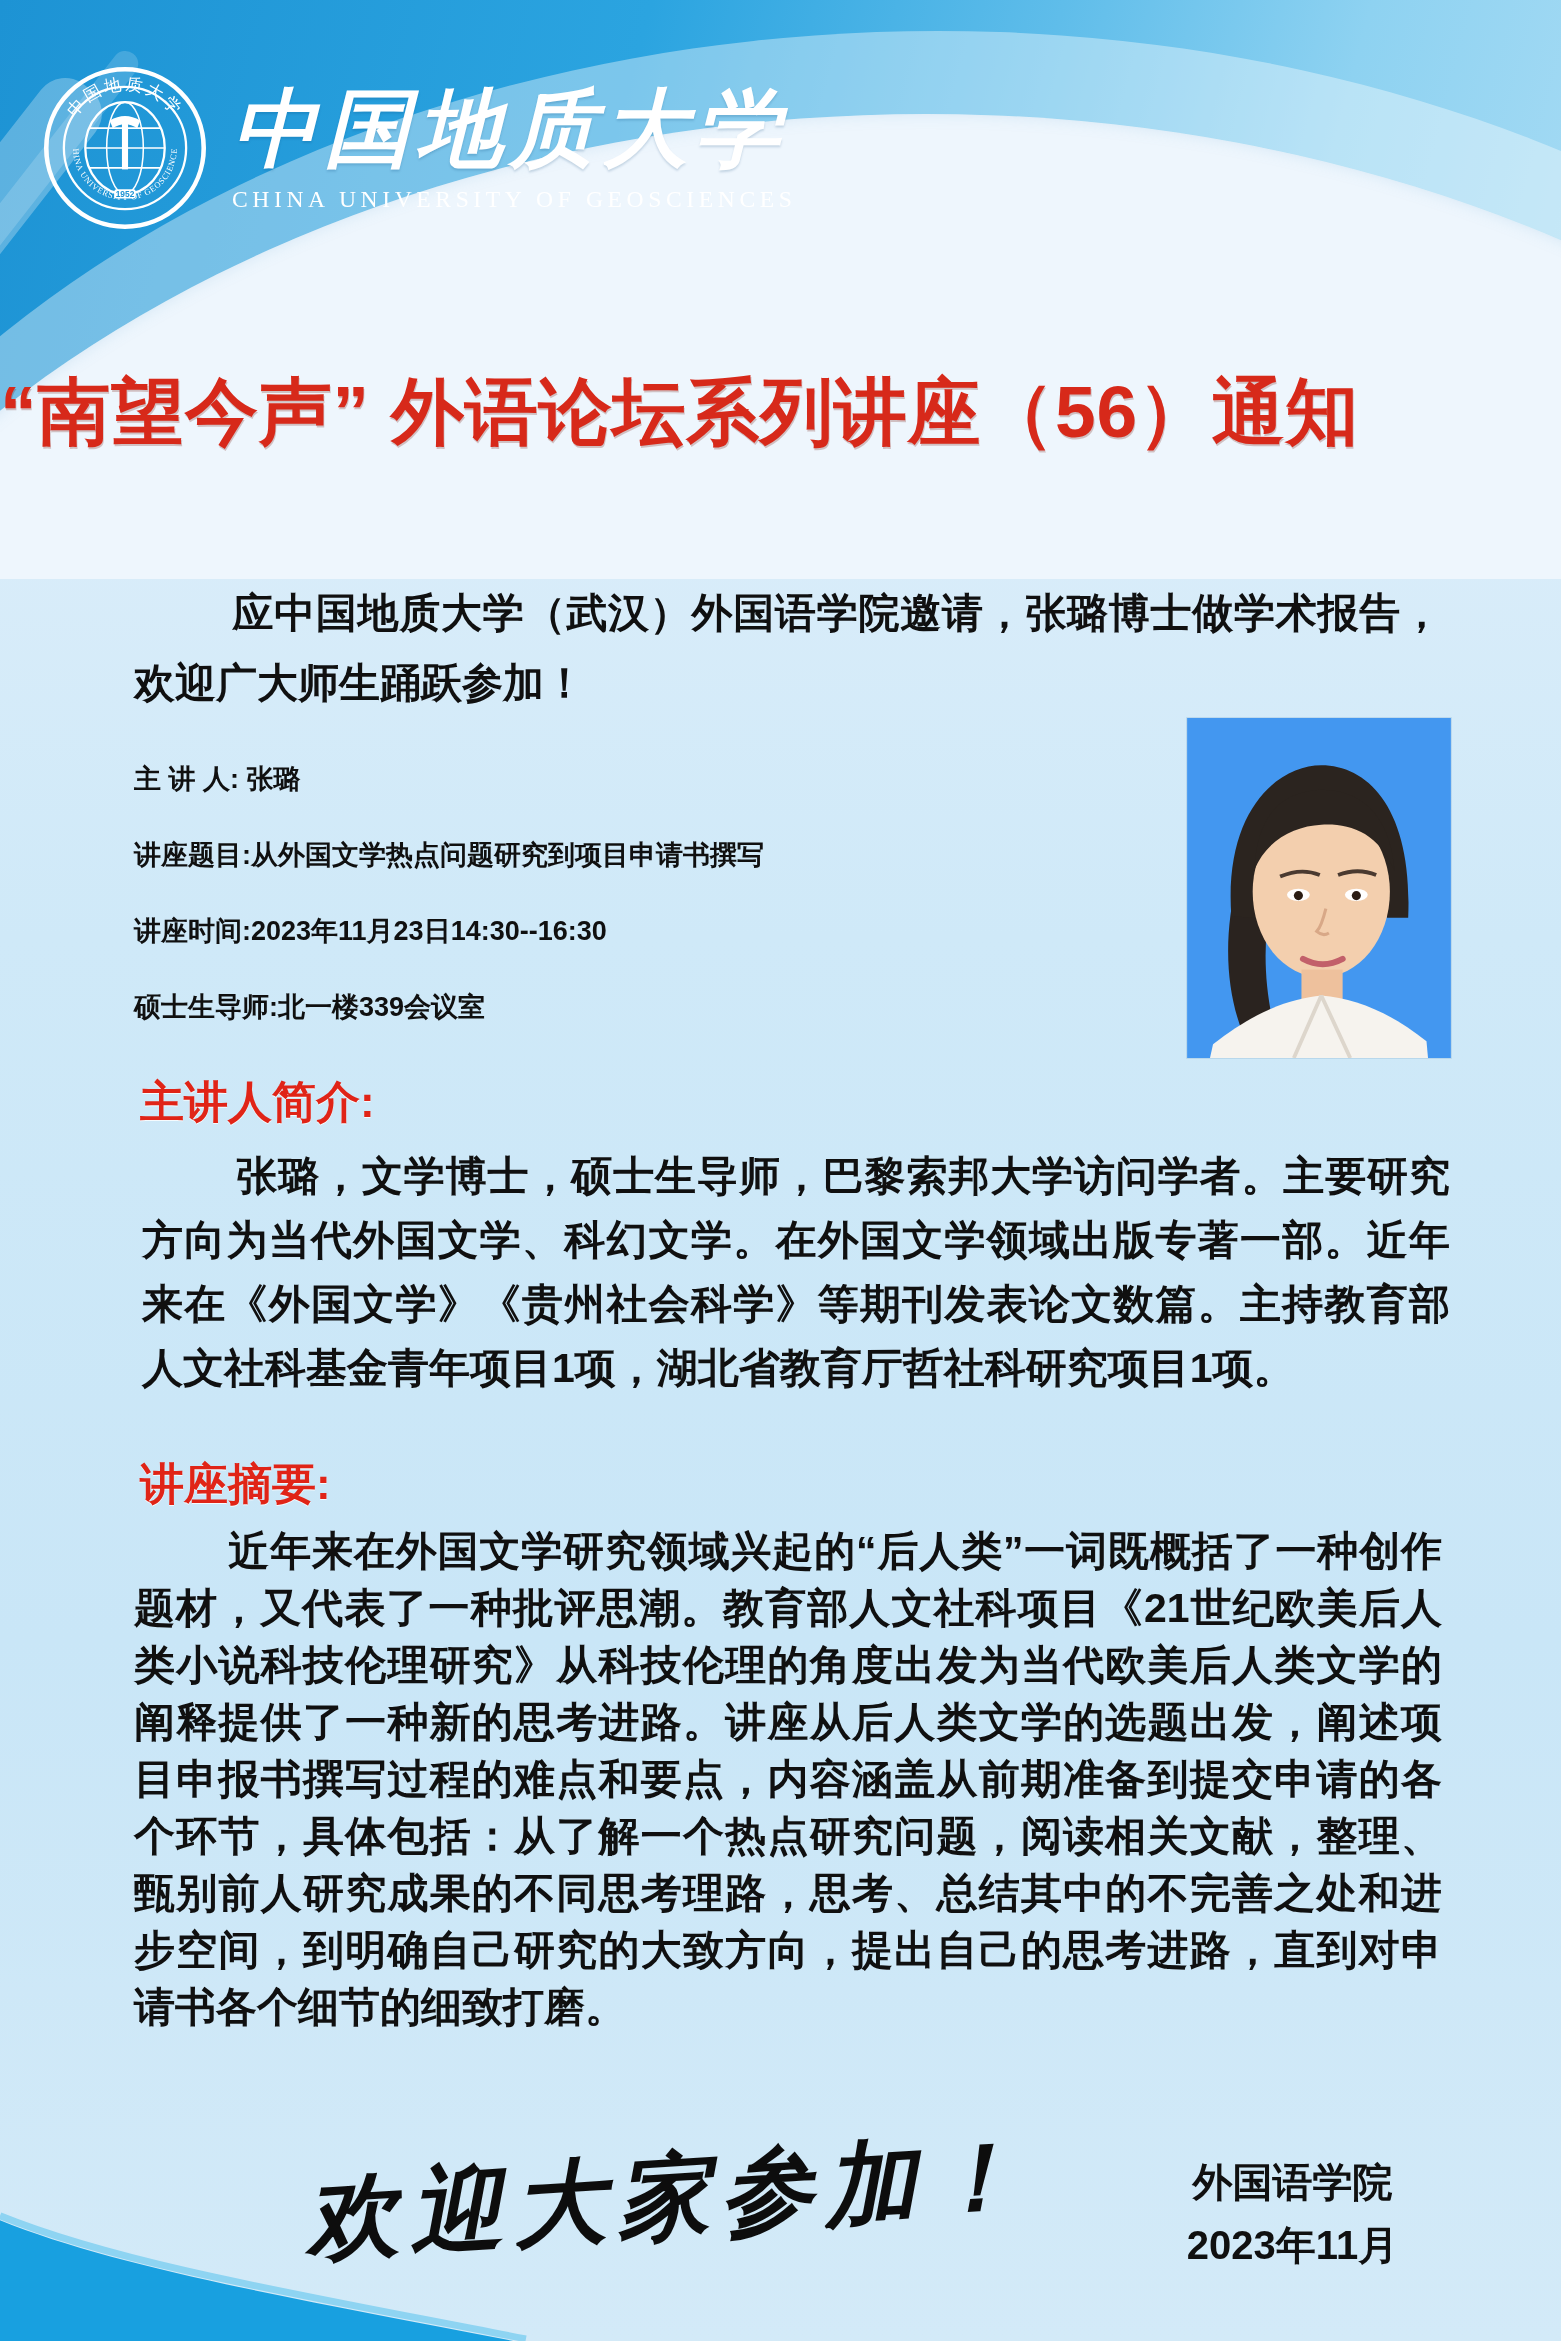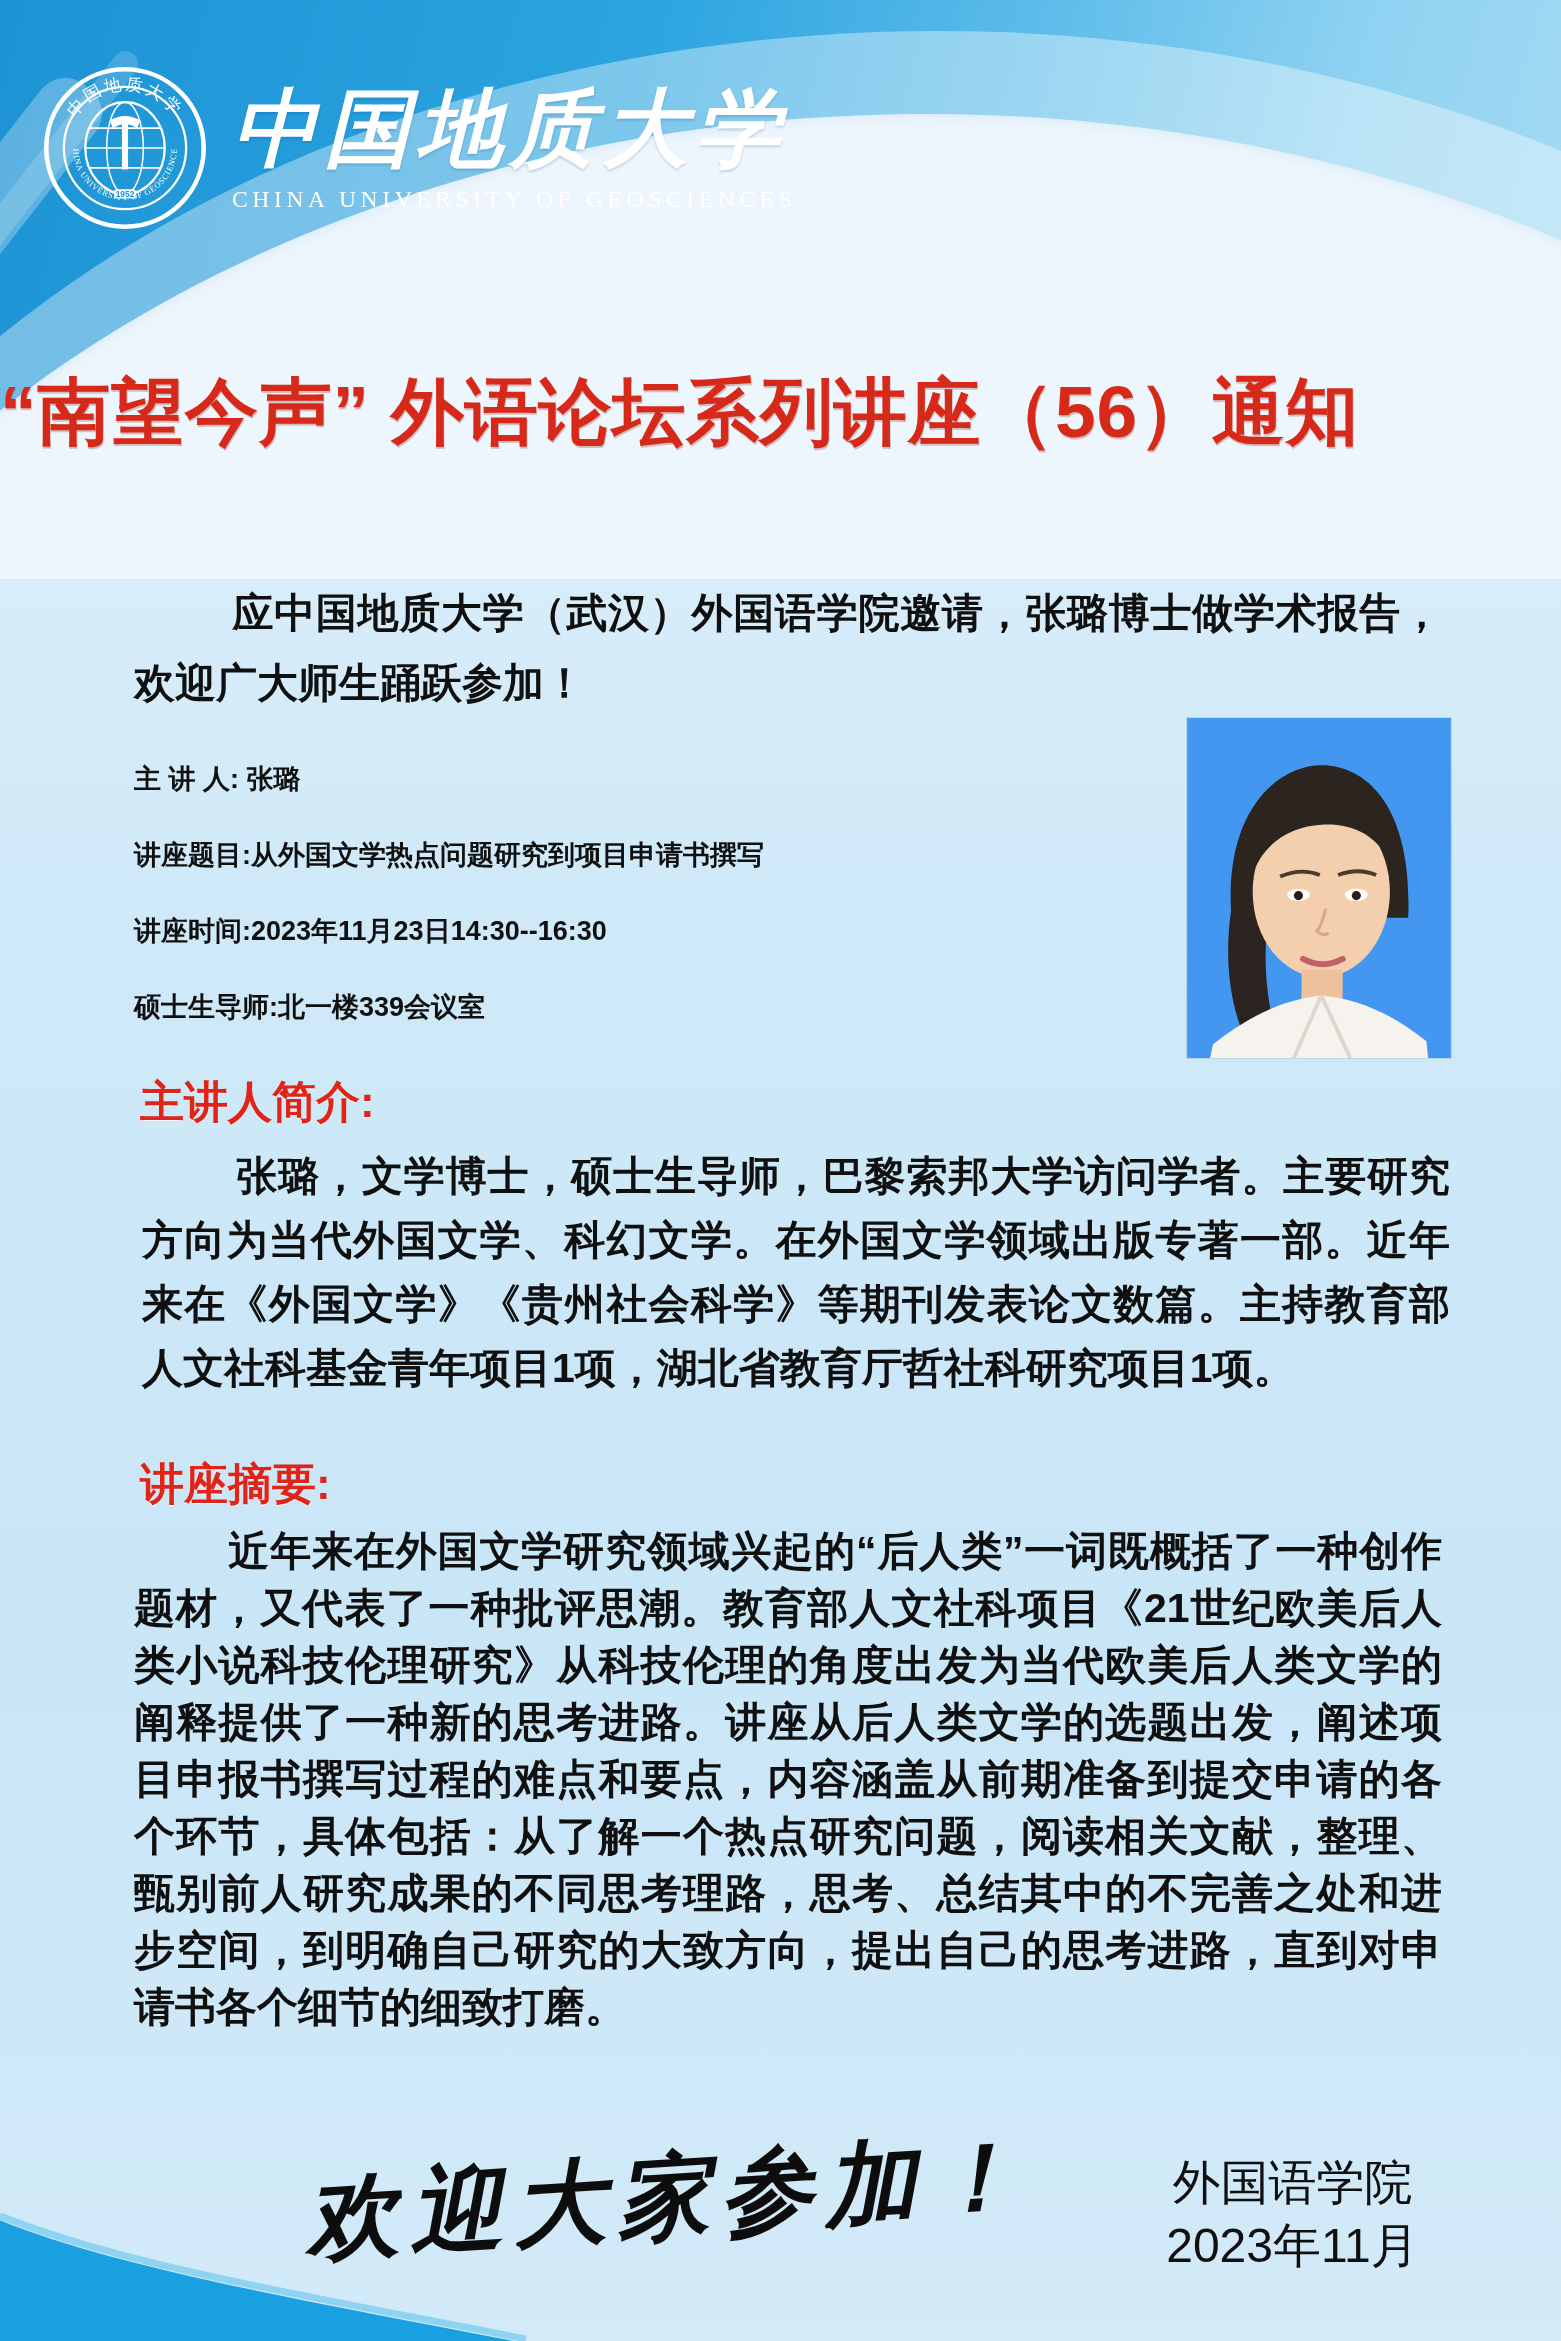--- a/index.html
+++ b/index.html
@@ -46,21 +46,21 @@
   .sec-heading.abstract{top:1455px;}
   .para{position:absolute;left:134px;width:1308px;color:#101010;
     font-size:41px;font-weight:bold;text-align:justify;text-indent:2.3em;}
   .para.profile{top:1144px;line-height:64px;margin-left:8px;}
   .para.abstract{top:1523px;line-height:57px;}
   
   .welcome{position:absolute;left:305px;top:2135px;
     font-family:"DejaVu Serif",serif;font-style:italic;font-weight:bold;
     font-size:93px;letter-spacing:10.7px;color:#0d0d0d;transform:rotate(-3.5deg);white-space:nowrap;}
   .org-block{position:absolute;left:1144px;top:2151px;width:297px;text-align:center;}
-  .org-line{font-size:48px;font-weight:normal;color:#101010;line-height:63px;white-space:nowrap;}
+  .org-line{font-size:40px;font-weight:bold;color:#101010;line-height:63px;white-space:nowrap;}
   .wave{position:absolute;left:0;bottom:0;width:686px;height:213px;}
 </style>
 </head>
 <body>
 
 <div class="poster">
 
   <div class="header">
     <div class="header-bg"></div>
     <div class="streak s1"></div>

